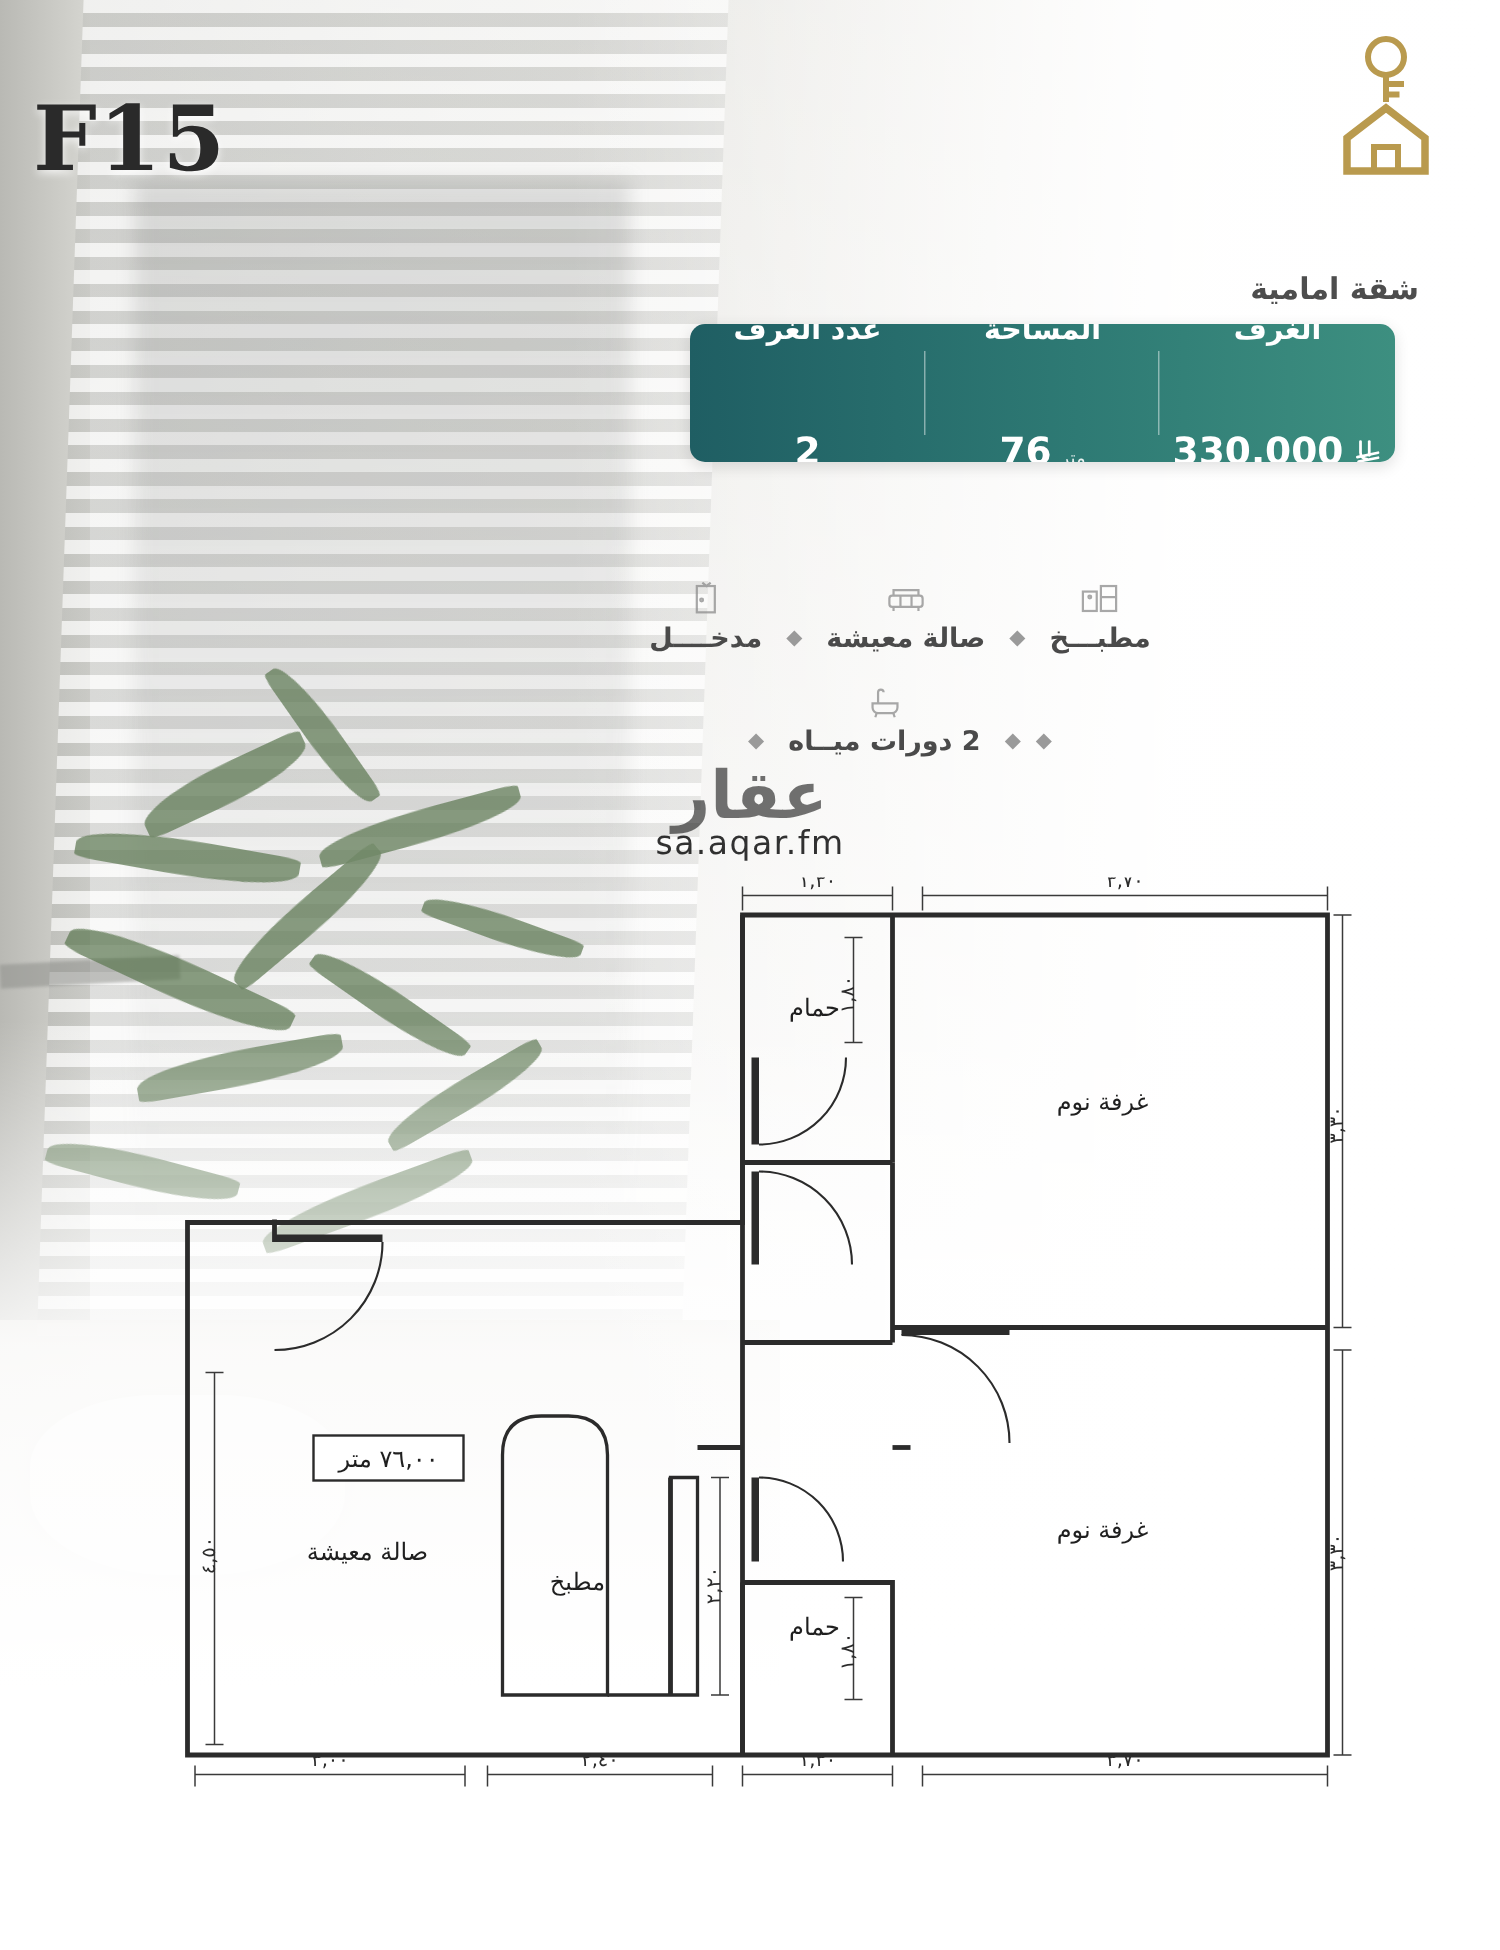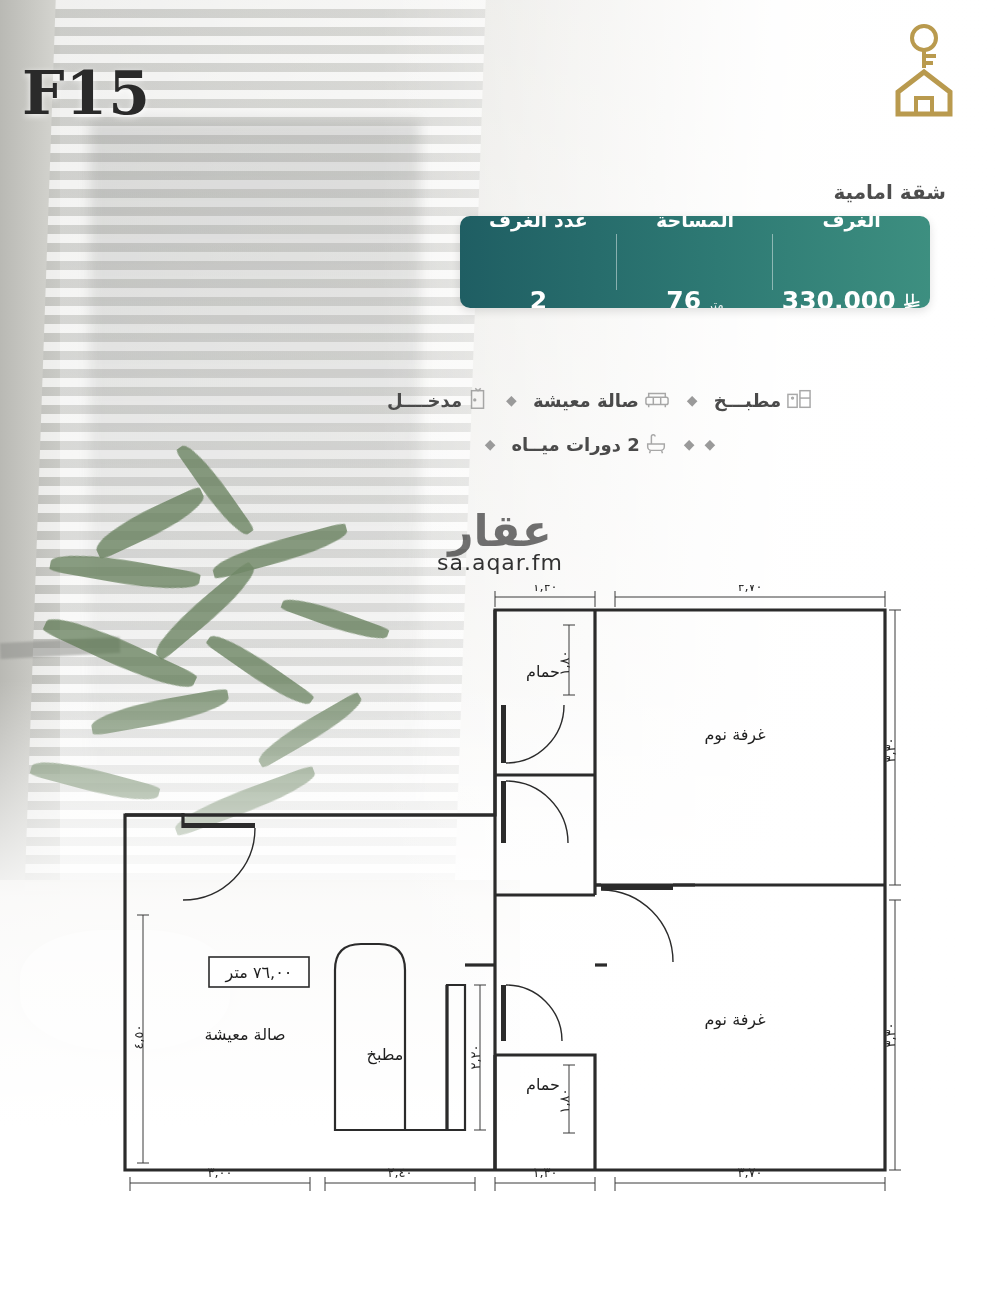--- a/index.html
+++ b/index.html
@@ -123,21 +123,21 @@
   
   .features {
     position: absolute; right: 40px; top: 385px; width: 720px;
     text-align: center; color: #4a4a4a;
   }
   .feat-row {
     display: flex; flex-direction: row-reverse; justify-content: center;
     align-items: flex-end; gap: 10px; margin-bottom: 18px;
   }
   .feat {
-    display: flex; flex-direction: row; align-items: flex-end; gap: 4px;
+    display: flex; flex-direction: column; align-items: center; gap: 4px;
     padding: 0 6px;
   }
   .feat-ic { height: 26px; display:flex; align-items:flex-end; justify-content:center; opacity:.75; }
   .feat-txt { font-size: 18px; letter-spacing: 2px; font-weight: 600; white-space: nowrap; }
   .dot { color:#9a9a9a; font-size: 14px; padding-bottom: 3px; }
 
   
   .watermark {
     position: absolute; left: 50%; top: 505px; transform: translateX(-50%);
     text-align: center; color: #000000; pointer-events: none;

